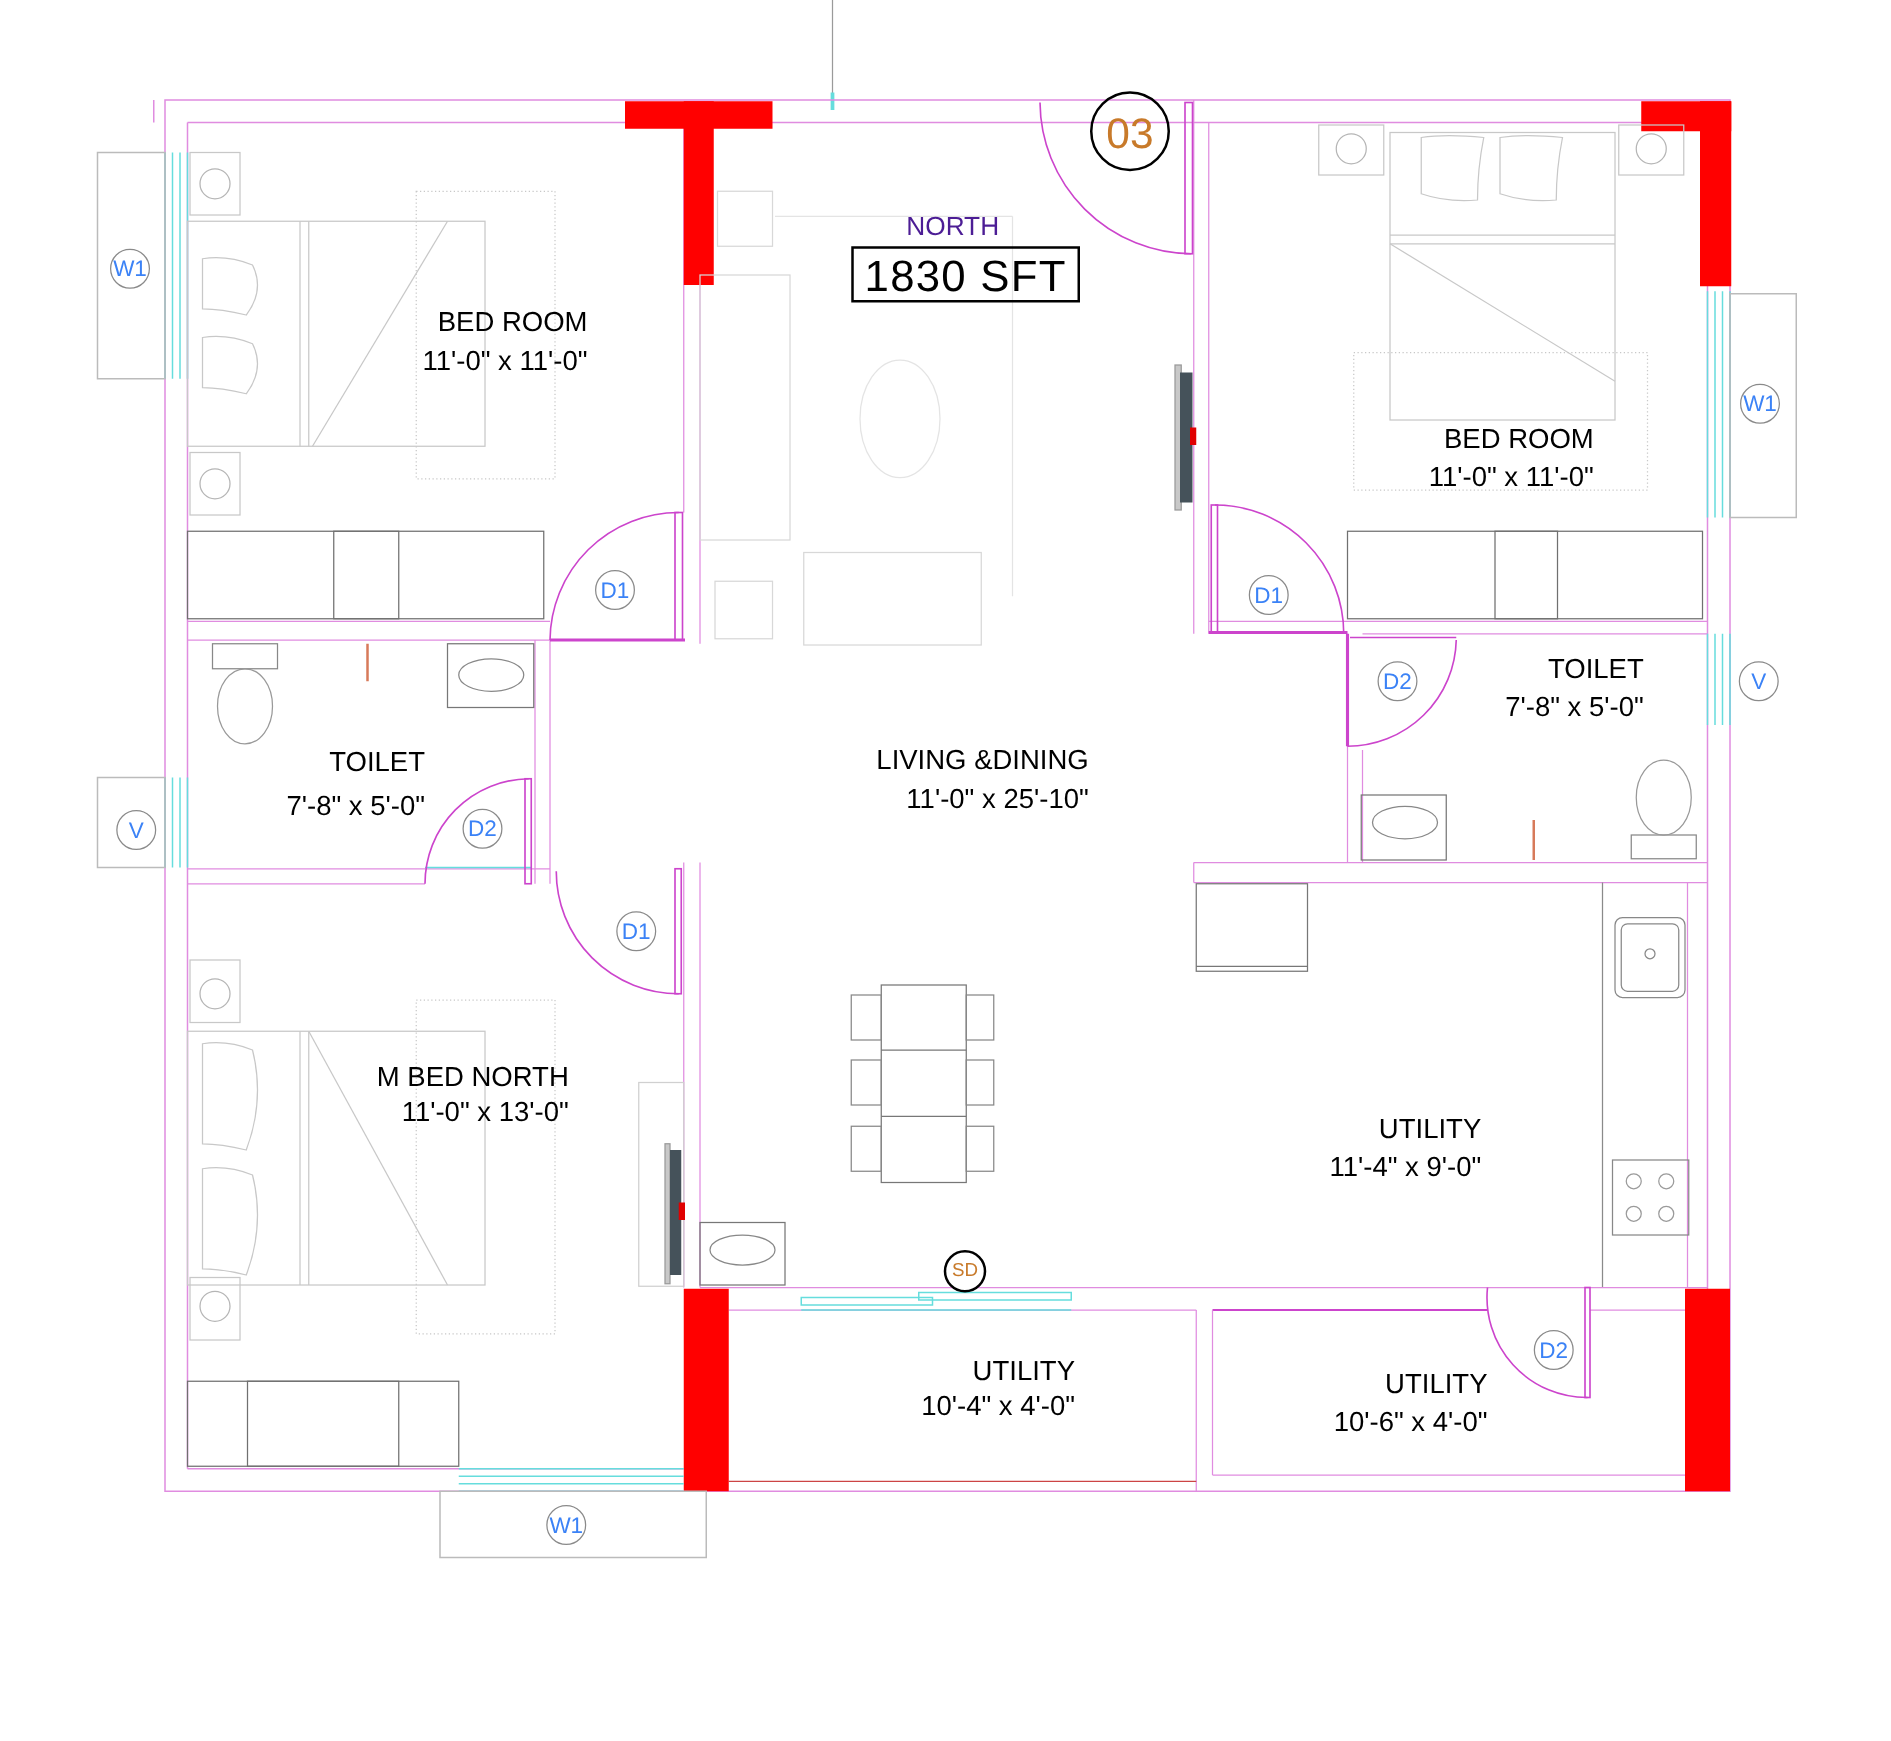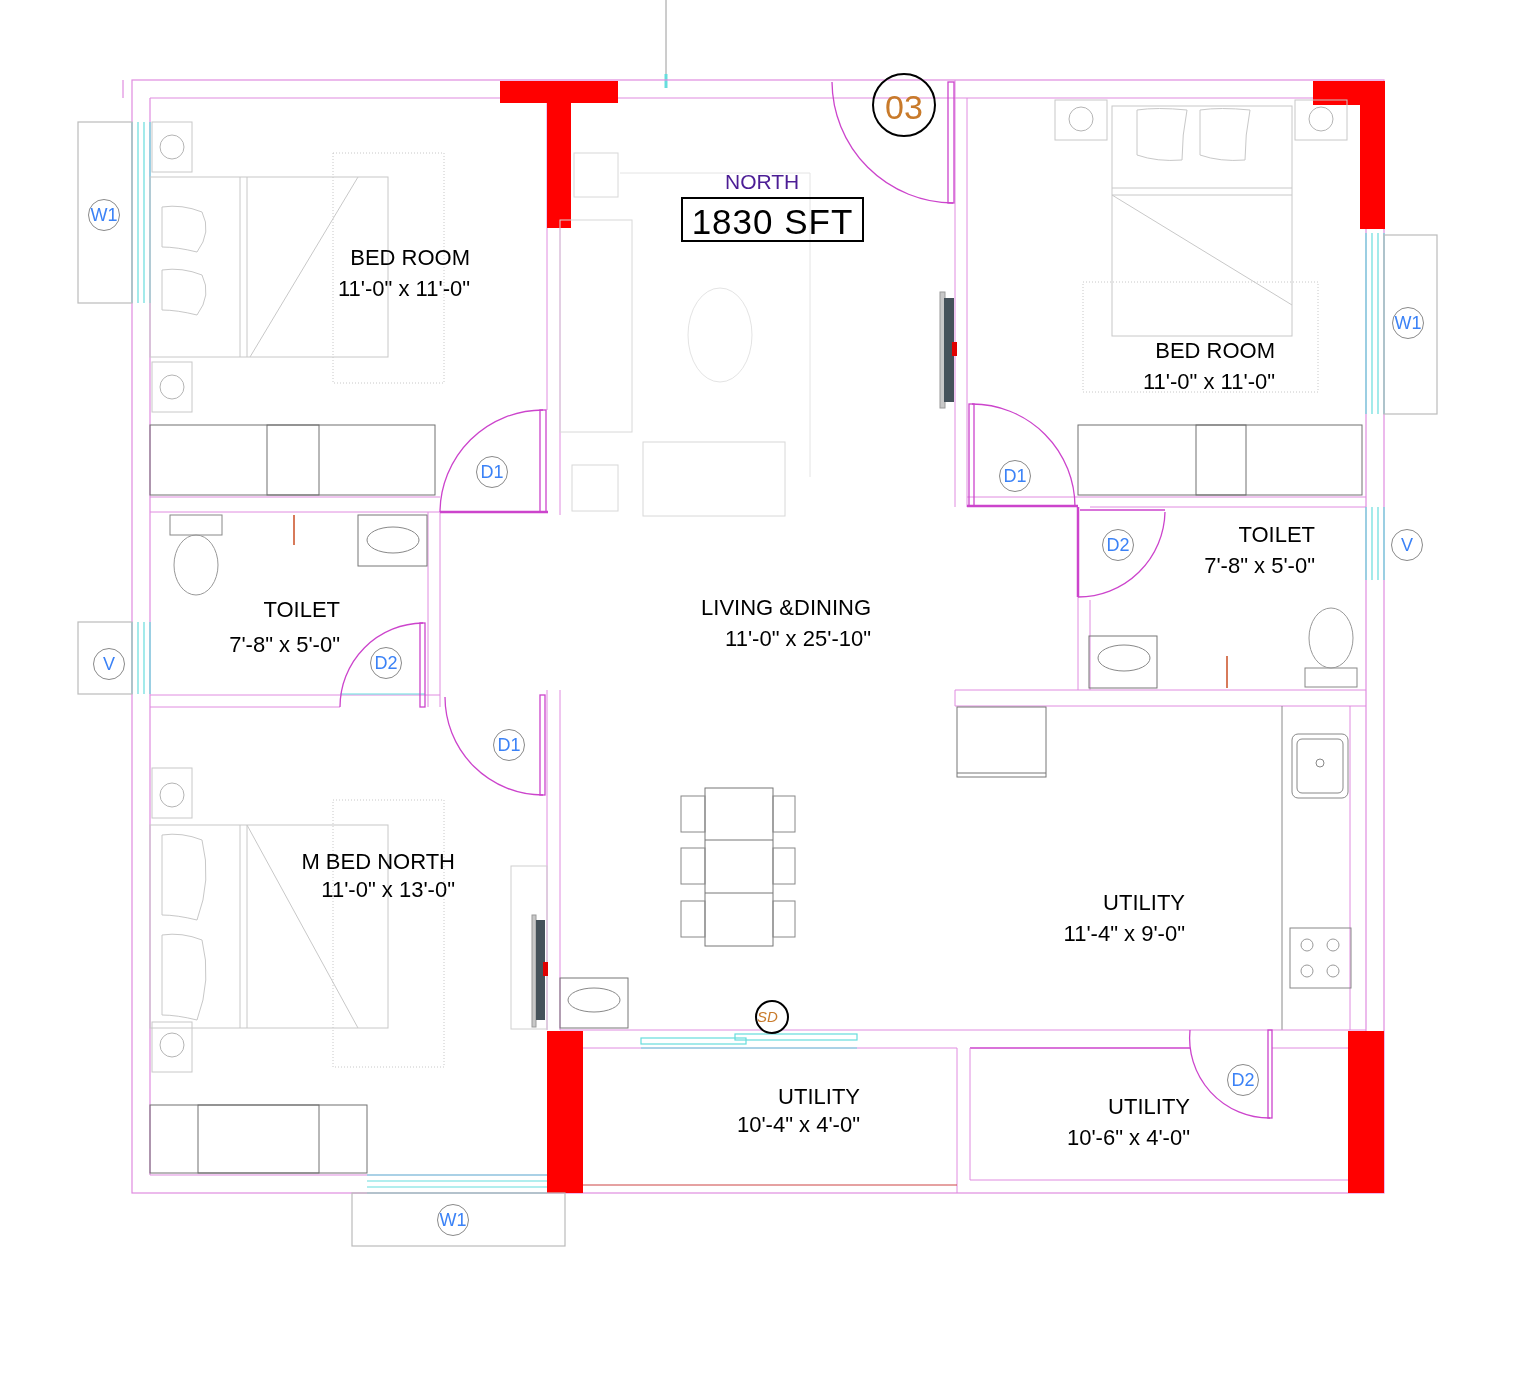--- a/index.html
+++ b/index.html
@@ -5,21 +5,21 @@
   html, body { margin: 0; padding: 0; background: #ffffff; }
   body { width: 1513px; height: 1393px; position: relative; overflow: hidden; font-family: "Liberation Sans", sans-serif; }
   svg.plan { position: absolute; left: 0; top: 0; }
   .room-label { position: absolute; text-align: right; color: #000; font-family: "Liberation Sans", sans-serif; white-space: nowrap; }
   .room-label .name { font-size: 22px; line-height: 30px; display: block; }
   .room-label .dim { font-size: 22px; line-height: 32px; display: block; }
   .tag { position: absolute; width: 30px; height: 30px; border: 1px solid #8a8a8a; border-radius: 50%; color: #3b82f6; font-size: 18px; line-height: 30px; text-align: center; background: rgba(255,255,255,0.6); font-family: "Liberation Sans", sans-serif; }
   .north { position: absolute; left: 725px; top: 170px; font-size: 21px; color: #4c1d95; }
   .area-box { position: absolute; left: 681px; top: 197px; width: 183px; height: 45px; border: 2px solid #000; font-size: 35px; line-height: 45px; text-align: center; color: #000; box-sizing: border-box; letter-spacing: 1px; }
   .unit-no { position: absolute; left: 872px; top: 73px; width: 64px; height: 64px; border: 2px solid #000; border-radius: 50%; color: #c87a2a; font-size: 34px; line-height: 64px; text-align: center; box-sizing: border-box; }
-  .sd-tag { position: absolute; left: 755px; top: 1000px; width: 34px; height: 34px; border: 2px solid #000; border-radius: 50%; color: #c87a2a; font-size: 15px; line-height: 30px; text-align: left; box-sizing: border-box; background:#fff;font-style:italic; }
+  .sd-tag { position: absolute; left: 755px; top: 1000px; width: 34px; height: 34px; border: 2px solid #000; border-radius: 50%; color: #c87a2a; font-size: 15px; line-height: 30px; text-align: center; box-sizing: border-box; background:#fff; }
 </style>
 </head>
 <body>
 
 <svg class="plan" width="1513" height="1393" viewBox="0 0 1513 1393" xmlns="http://www.w3.org/2000/svg">
 
   <line x1="666" y1="0" x2="666" y2="88" stroke="#9a9a9a" stroke-width="1"></line>
   <line x1="666" y1="74" x2="666" y2="88" stroke="#66dddd" stroke-width="3"></line>
 
   <g fill="none" stroke="#e08ce0" stroke-width="1.2">

